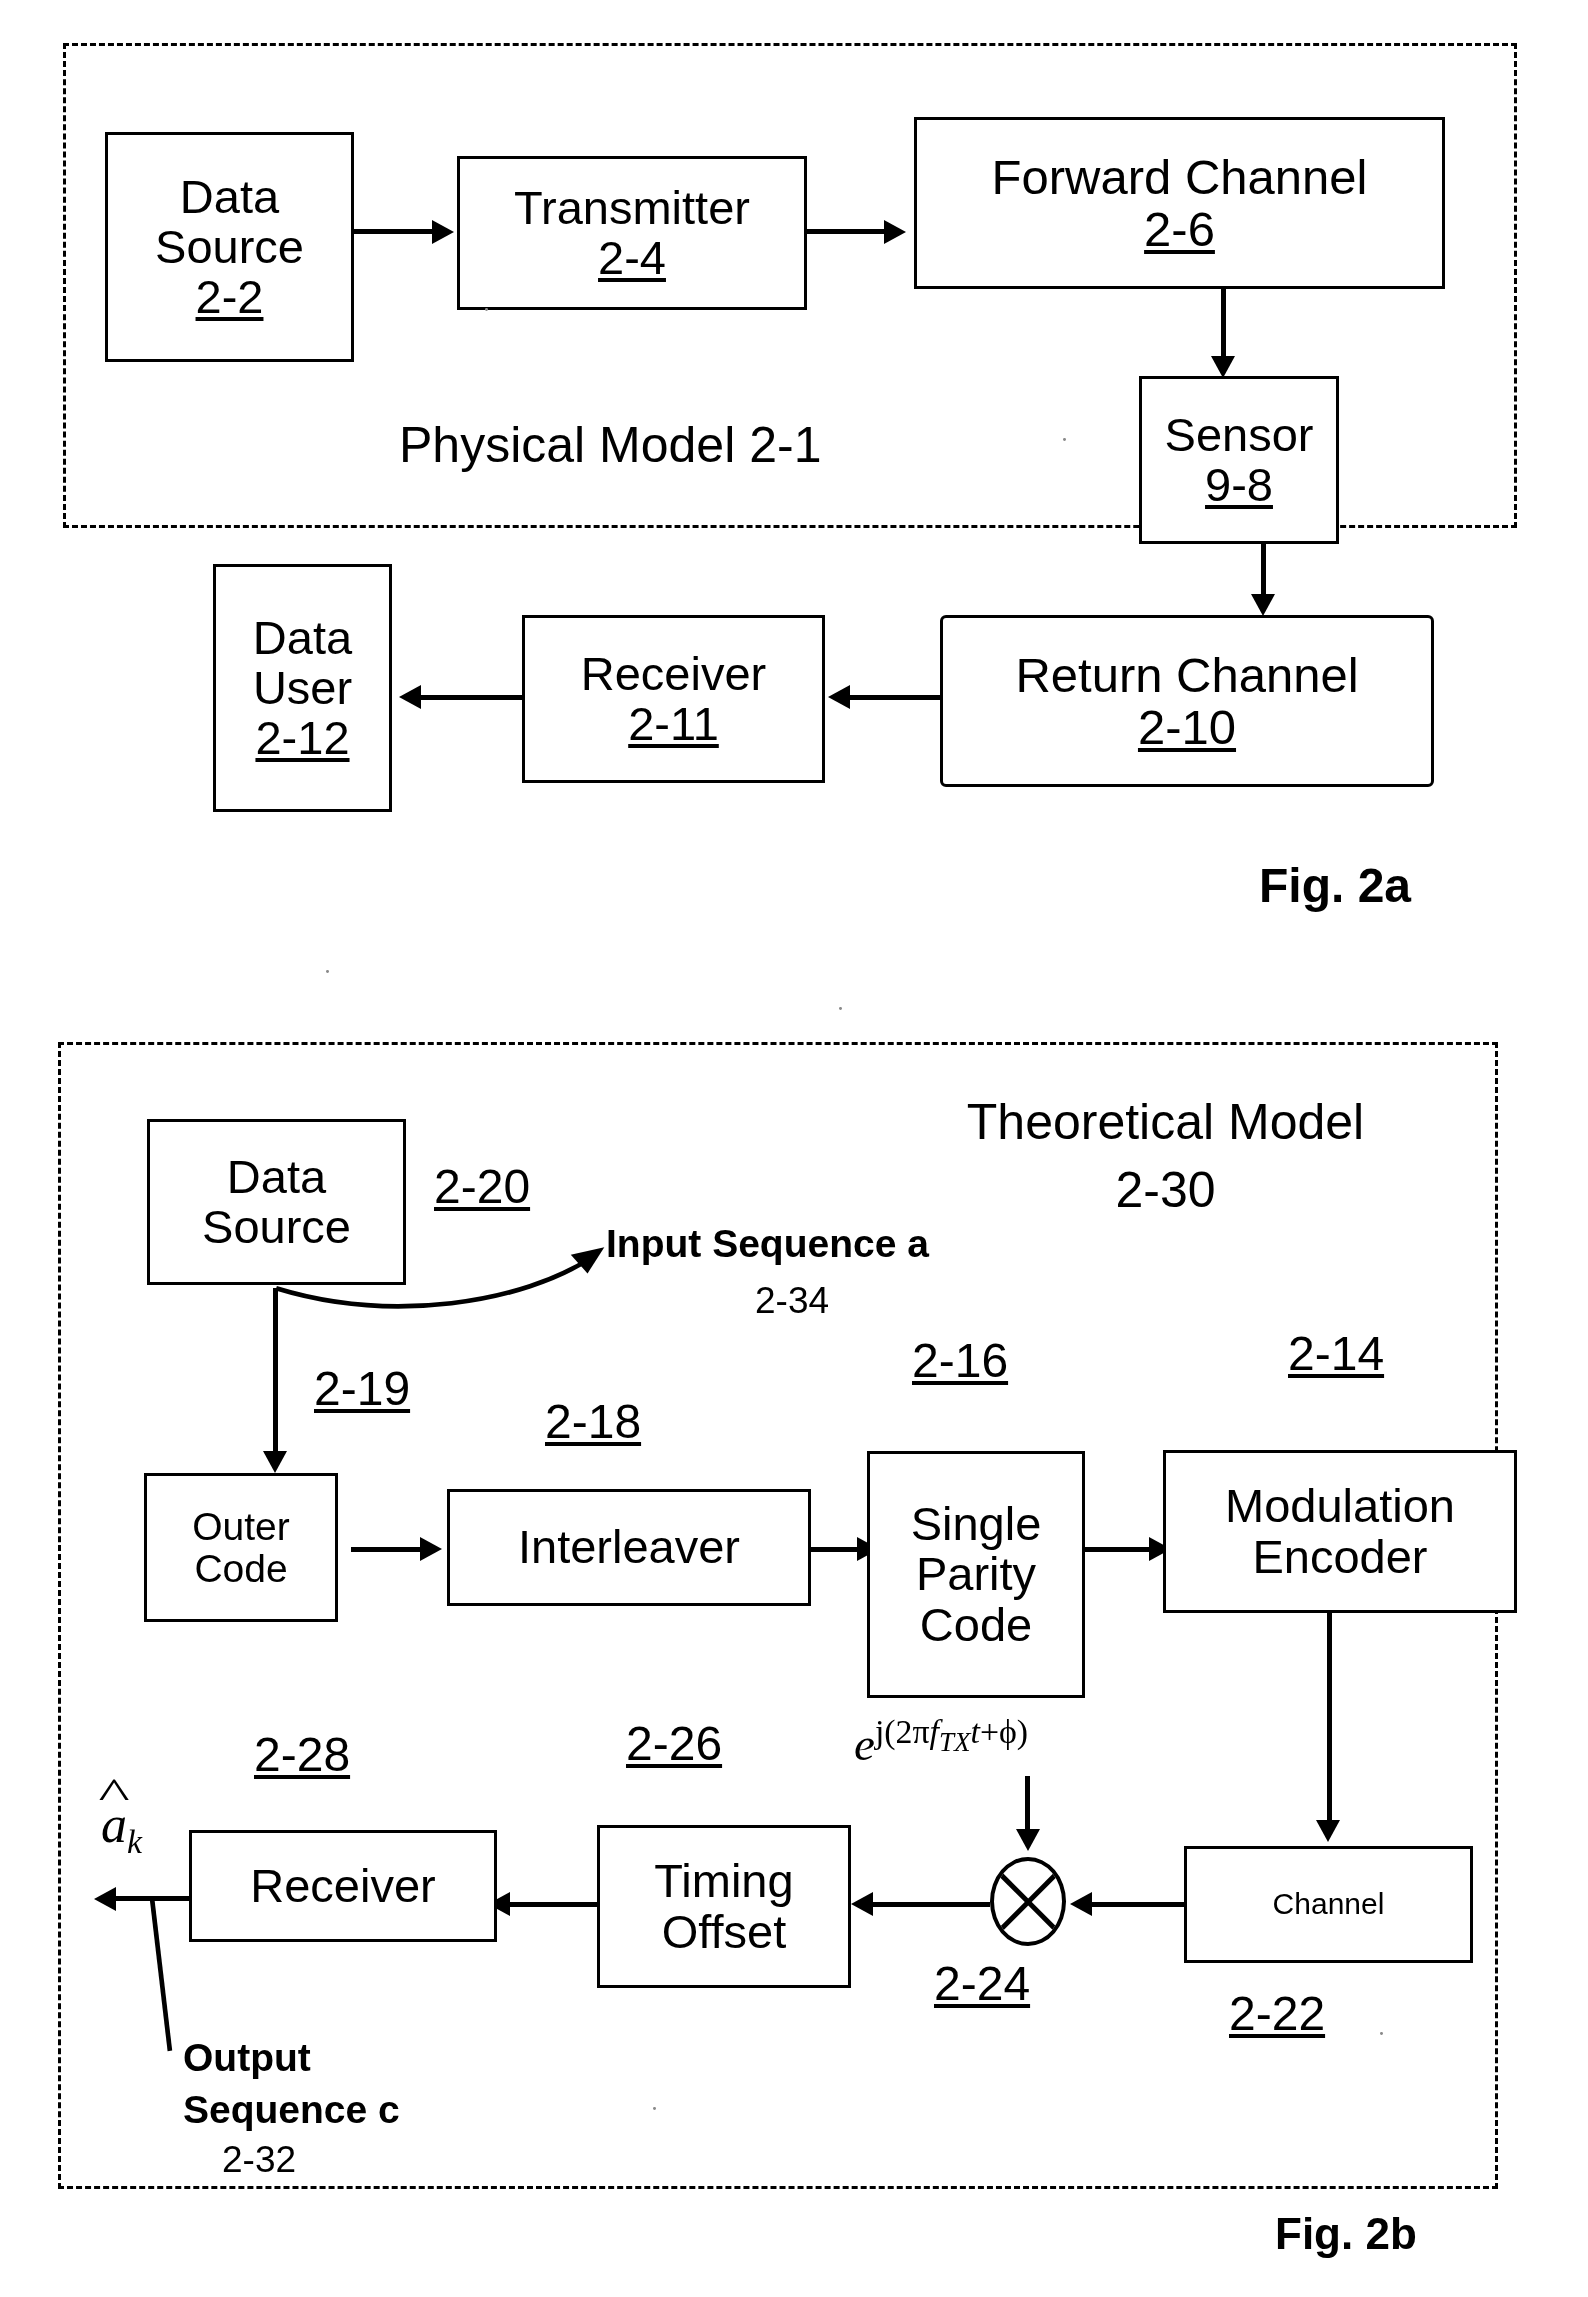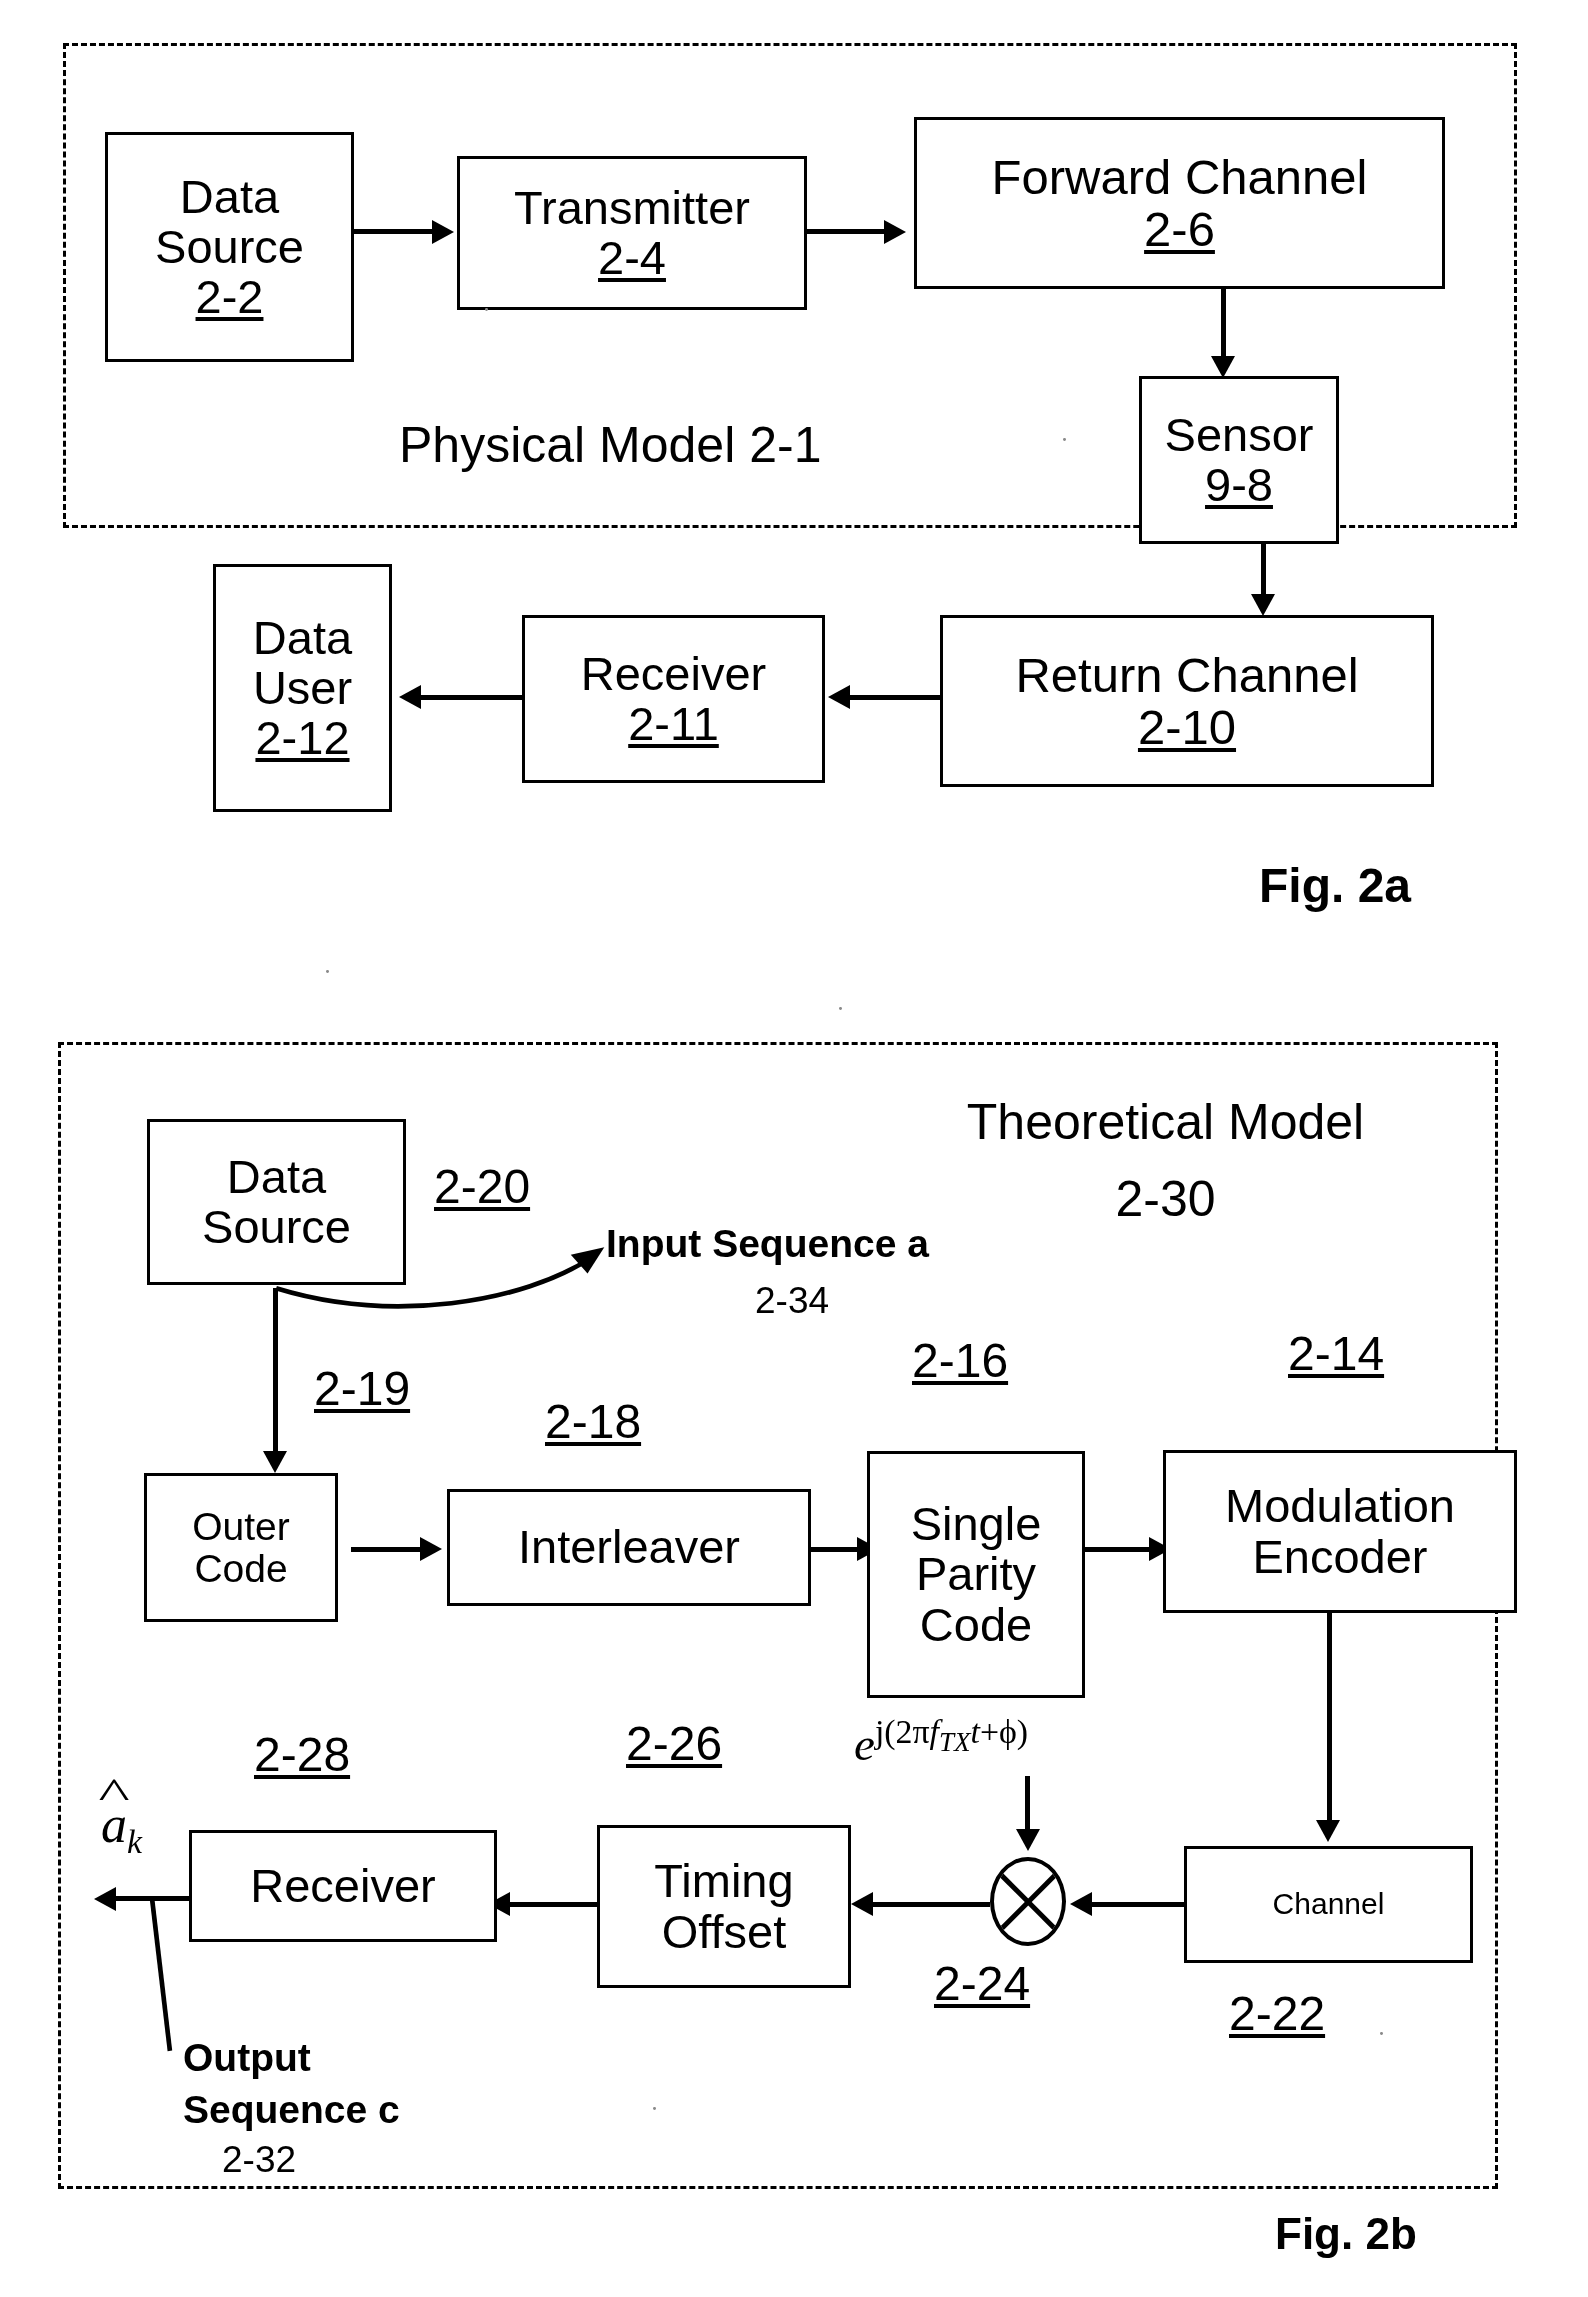--- a/index.html
+++ b/index.html
@@ -183,21 +183,21 @@
   <div class="arrowhead ah-down" style="left:1211px; top:356px;"></div>
 
   <div class="box" style="left:1139px; top:376px; width:200px; height:168px; font-size:47px;">
     <span class="ttl">Sensor</span>
     <span class="ref">9-8</span>
   </div>
 
   <div class="vline" style="left:1261px; top:543px; height:58px;"></div>
   <div class="arrowhead ah-down" style="left:1251px; top:594px;"></div>
 
-  <div class="box" style="left:940px; top:615px; width:494px; height:172px; font-size:49px;">
+  <div class="box" style="left:940px; top:615px; width:494px; height:172px; font-size:49px;border-radius:6px;">
     <span class="ttl">Return Channel</span>
     <span class="ref">2-10</span>
   </div>
 
   <div class="hline" style="left:839px; top:695px; width:101px;"></div>
   <div class="arrowhead ah-left" style="left:828px; top:685px;"></div>
 
   <div class="box" style="left:522px; top:615px; width:303px; height:168px; font-size:47px;">
     <span class="ttl">Receiver</span>
     <span class="ref">2-11</span>
@@ -222,21 +222,21 @@
   <div class="dashed-frame" style="left:58px; top:1042px; width:1440px; height:1147px;"></div>
 
   <div class="box" style="left:147px; top:1119px; width:259px; height:166px; font-size:47px;">
     <span class="ttl">Data</span>
     <span class="ttl">Source</span>
   </div>
   <div class="lbl u" style="left:434px; top:1161px; font-size:48px;">2-20</div>
 
   <div class="lbl center" style="left:942px; top:1095px; font-size:50px; text-align:center; width:447px;">
     <div>Theoretical Model</div>
-    <div class="u" style="display:inline-block; margin-top:22px;">2-30</div>
+    <div class="u" style="display:inline-block; margin-top:13px;">2-30</div>
   </div>
 
   <svg class="overlay" viewBox="0 0 1704 2464" width="1589" height="2297">
 
     <path d="M 296 1382 C 420 1420, 560 1398, 636 1348" stroke="#000" stroke-width="5" fill="none"></path>
     <polygon points="648,1338 612,1346 630,1366" fill="#000"></polygon>
 
     <path d="M 163 2038 L 182 2200" stroke="#000" stroke-width="5" fill="none"></path>
   </svg>
 

